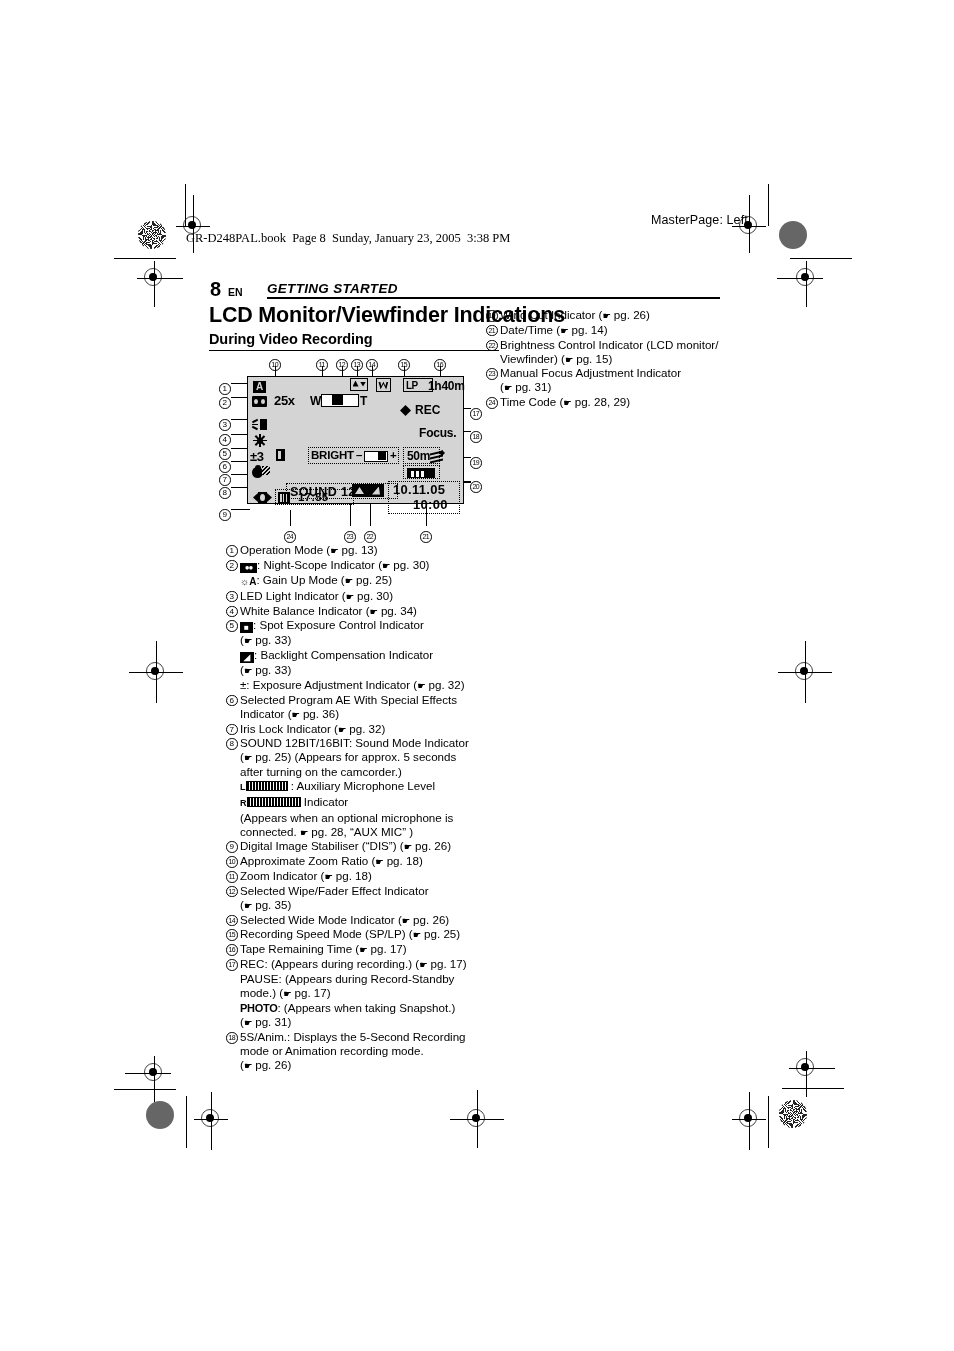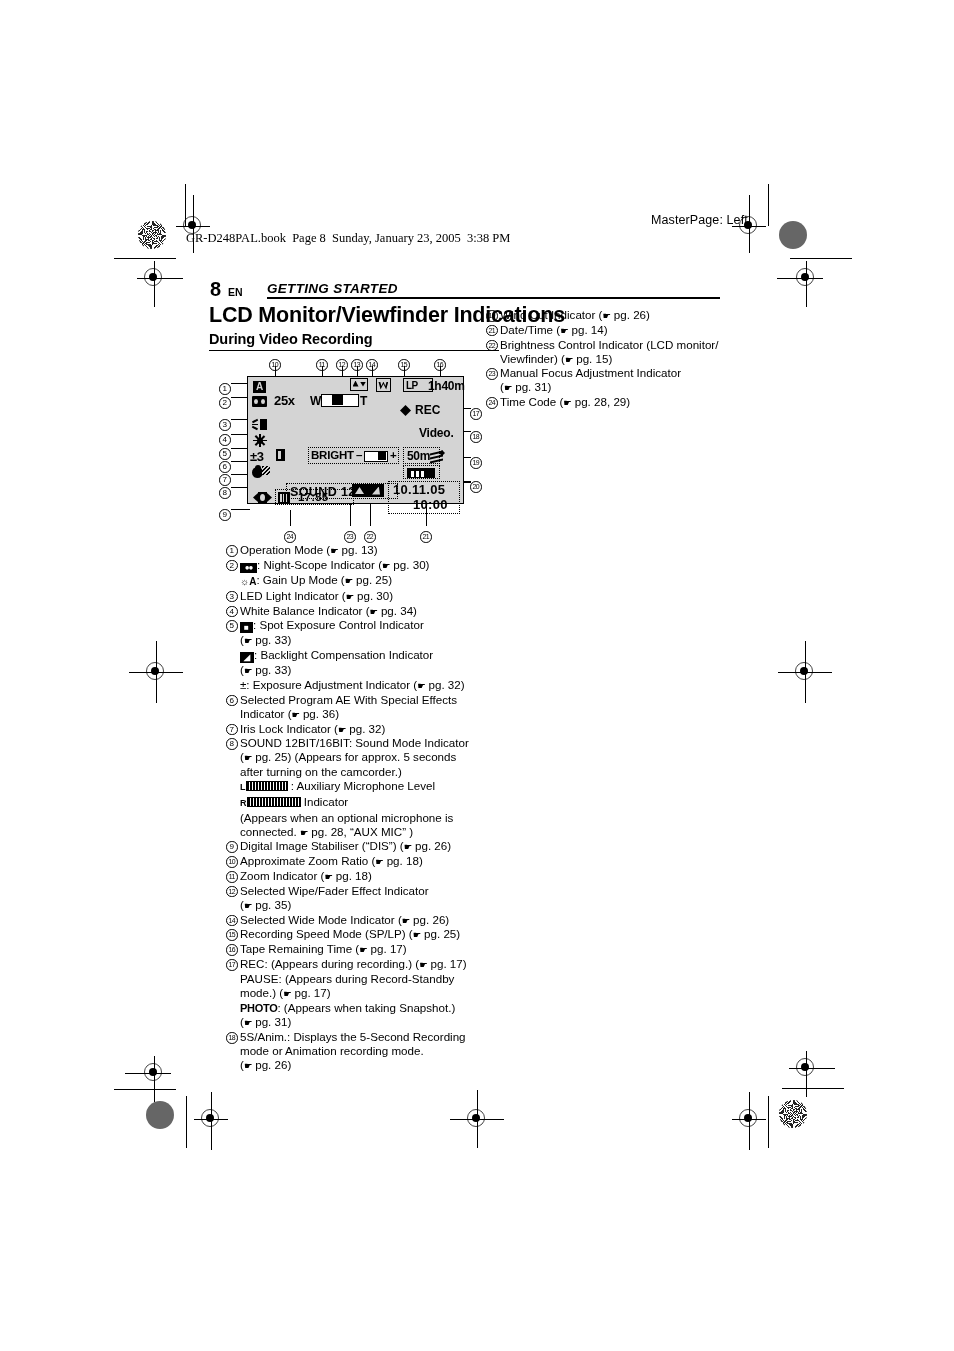--- a/index.html
+++ b/index.html
@@ -396,21 +396,21 @@
 
       <div class="boxs" style="left:155px;top:1px;width:30px;height:14px;">
         <div class="lbl" style="left:2px;top:0.5px;font-size:10px;letter-spacing:-.5px;">LP</div>
       </div>
 
       <div class="lbl" style="left:180px;top:2px;font-size:12px;letter-spacing:-.3px;">1h40m</div>
 
       <div class="rec-dia" style="left:152px;top:28px;"></div>
       <div class="lbl" style="left:167px;top:26px;font-size:12px;">REC</div>
 
-      <div class="lbl" style="left:171px;top:49px;font-size:12px;letter-spacing:-.2px;">Video.</div>
+      <div class="lbl" style="left:171px;top:49px;font-size:12px;letter-spacing:-.2px;">Focus.</div>
 
       <div style="position:absolute;left:182px;top:73px;width:15px;height:13px;">
         <div style="position:absolute;left:0px;top:2px;width:13px;height:1.7px;background:#000;transform:skewY(-14deg);"></div>
         <div style="position:absolute;left:0px;top:6px;width:13px;height:1.7px;background:#000;transform:skewY(-14deg);"></div>
         <div style="position:absolute;left:0px;top:10px;width:13px;height:1.7px;background:#000;transform:skewY(-14deg);"></div>
         <div style="position:absolute;left:9px;top:0px;width:6px;height:6px;background:#000;
              clip-path:polygon(0 50%,50% 0,100% 50%,50% 100%);"></div>
       </div>
 
       <div class="boxd" style="left:60px;top:70px;width:91px;height:17px;">

